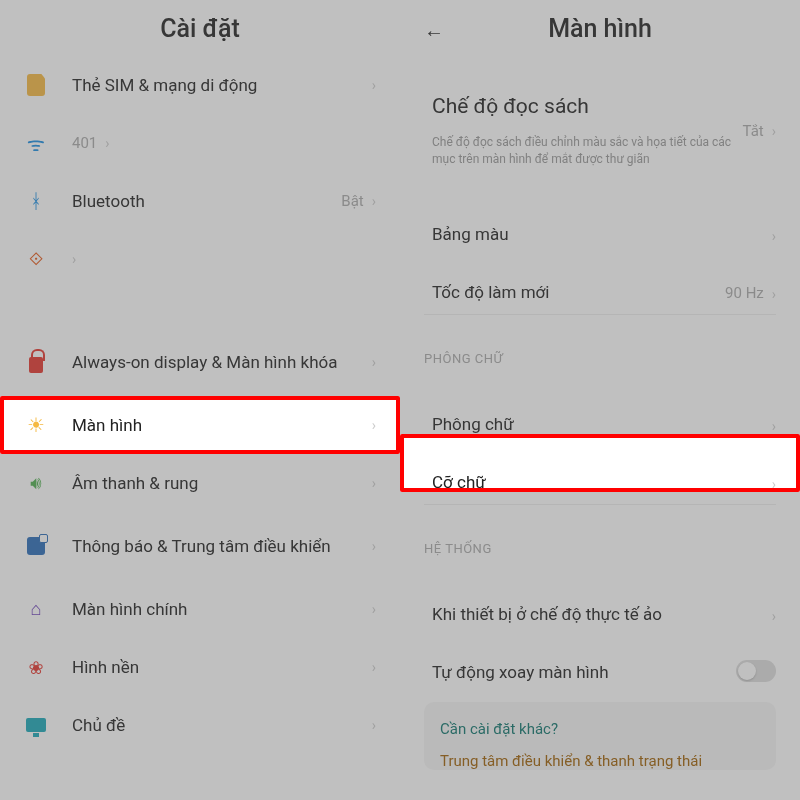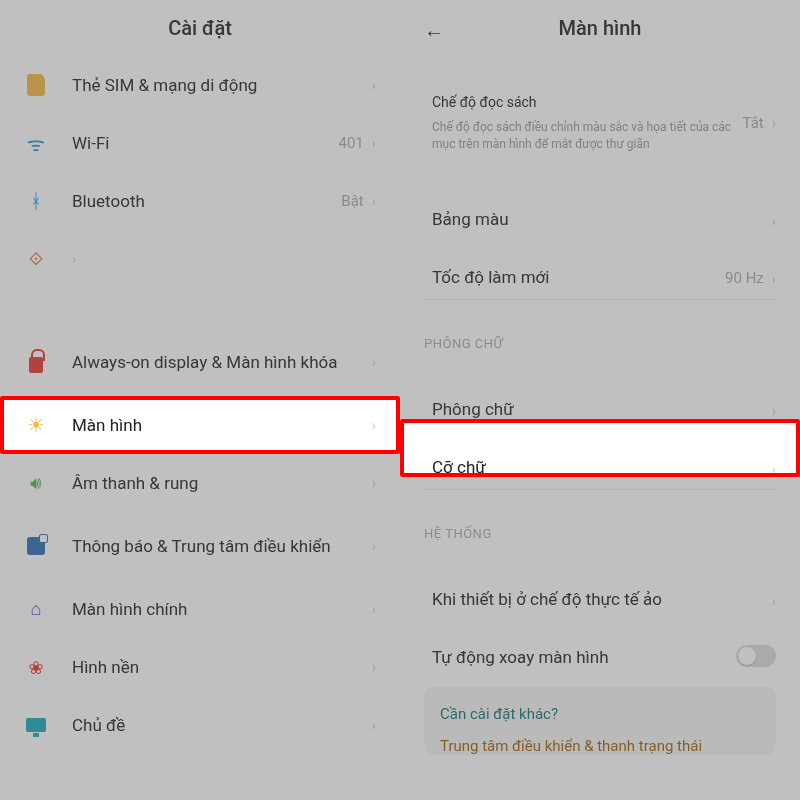--- a/index.html
+++ b/index.html
@@ -1,36 +1,36 @@
 <!DOCTYPE html>
 <html><head>
 <meta charset="utf-8">
 <style>
 * { margin: 0; padding: 0; box-sizing: border-box; font-family: -apple-system, BlinkMacSystemFont, "Segoe UI", Roboto, Helvetica, Arial, sans-serif; }
 body { width: 800px; height: 800px; overflow: hidden; background: #fff; position: relative; }
 .container { display: flex; width: 800px; height: 800px; }
 .pane { width: 400px; height: 800px; background: #fff; overflow: hidden; position: relative; }
 .header { height: 56px; display: flex; align-items: center; justify-content: center; position: relative; }
-.header-title { font-size: 20px; font-weight: 500; color: #222; }
+.header-title { font-size: 25px; font-weight: 500; color: #222; }
 .back-arrow { position: absolute; left: 24px; top: 18px; font-size: 20px; color: #222; }
 .list { }
 .row { display: flex; align-items: center; padding: 0 24px 0 72px; height: 58px; position: relative; }
 .row.tall { height: 68px; }
 .row .icon { position: absolute; left: 24px; top: 50%; transform: translateY(-50%); width: 24px; height: 24px; display:flex; align-items:center; justify-content:center; }
 .row .label { flex: 1; font-size: 17px; color: #222; line-height: 1.2; padding: 10px 0; }
 .row .label.two-line { font-size: 17px; }
 .row .value { font-size: 15px; color: #aaa; margin-right: 8px; }
 .row .chevron { color: #ccc; font-size: 14px; }
 .spacer { height: 40px; }
 .highlight { background: #fff; box-shadow: 0 0 0 4px #ff0000 inset; border-radius: 2px; position: relative; z-index: 5; }
 .section-label { font-size: 13px; color: #aaa; padding: 24px 24px 10px 24px; letter-spacing: 0.5px; }
 .sub-desc { font-size: 12px; color: #999; line-height: 1.4; padding-right: 8px;}
 .row.desc { height: auto; padding: 18px 24px 18px 32px; align-items: flex-start; }
 .row.desc .col { flex: 1; }
-.row.desc .title { font-size: 14px; color: #222; margin-bottom: 9px; }
+.row.desc .title { font-size: 21px; color: #222; margin-bottom: 16px; }
 .row-plain { display:flex; align-items:flex-end; padding: 0 24px 0 32px; height: 58px; }
 .row-plain .label { flex:1; font-size:17px; color:#222; }
 .row-plain .value { font-size:15px; color:#aaa; margin-right:8px; }
 .row-plain .chevron { color:#ccc; font-size:14px; }
 .divider { height:1px; background:#eee; margin: 12px 24px; }
 .toggle { width:40px; height:22px; background:#ddd; border-radius:11px; position:relative; }
 .toggle .knob { width:18px; height:18px; background:#fff; border-radius:50%; position:absolute; top:2px; left:2px; box-shadow: 0 1px 2px rgba(0,0,0,0.2); }
 .bottom-card { margin: 20px 24px 0 24px; background:#f6f6f6; border-radius:10px; padding:18px 16px 0 16px; }
 .bottom-card .q { font-size:15px; color:#0f766e; margin-bottom:14px; }
 .bottom-card .link { font-size:15px; color:#a16207; }
@@ -66,21 +66,20 @@
         <div class="icon">
             <div class="i-sim"></div>
           </div>
         <div class="label">Thẻ SIM &amp; mạng di động</div>
         <div class="chevron">›</div>
       </div>
       <div class="row">
         <div class="icon">
             <span class="i-wifi">ᯤ</span>
           </div>
-        <div class="label">Wi-Fi</div>
         <div class="value">401</div>
         <div class="chevron">›</div>
       </div>
       <div class="row">
         <div class="icon">
             <span class="i-bt">ᚼ</span>
           </div>
         <div class="label">Bluetooth</div>
         <div class="value">Bật</div>
         <div class="chevron">›</div>

